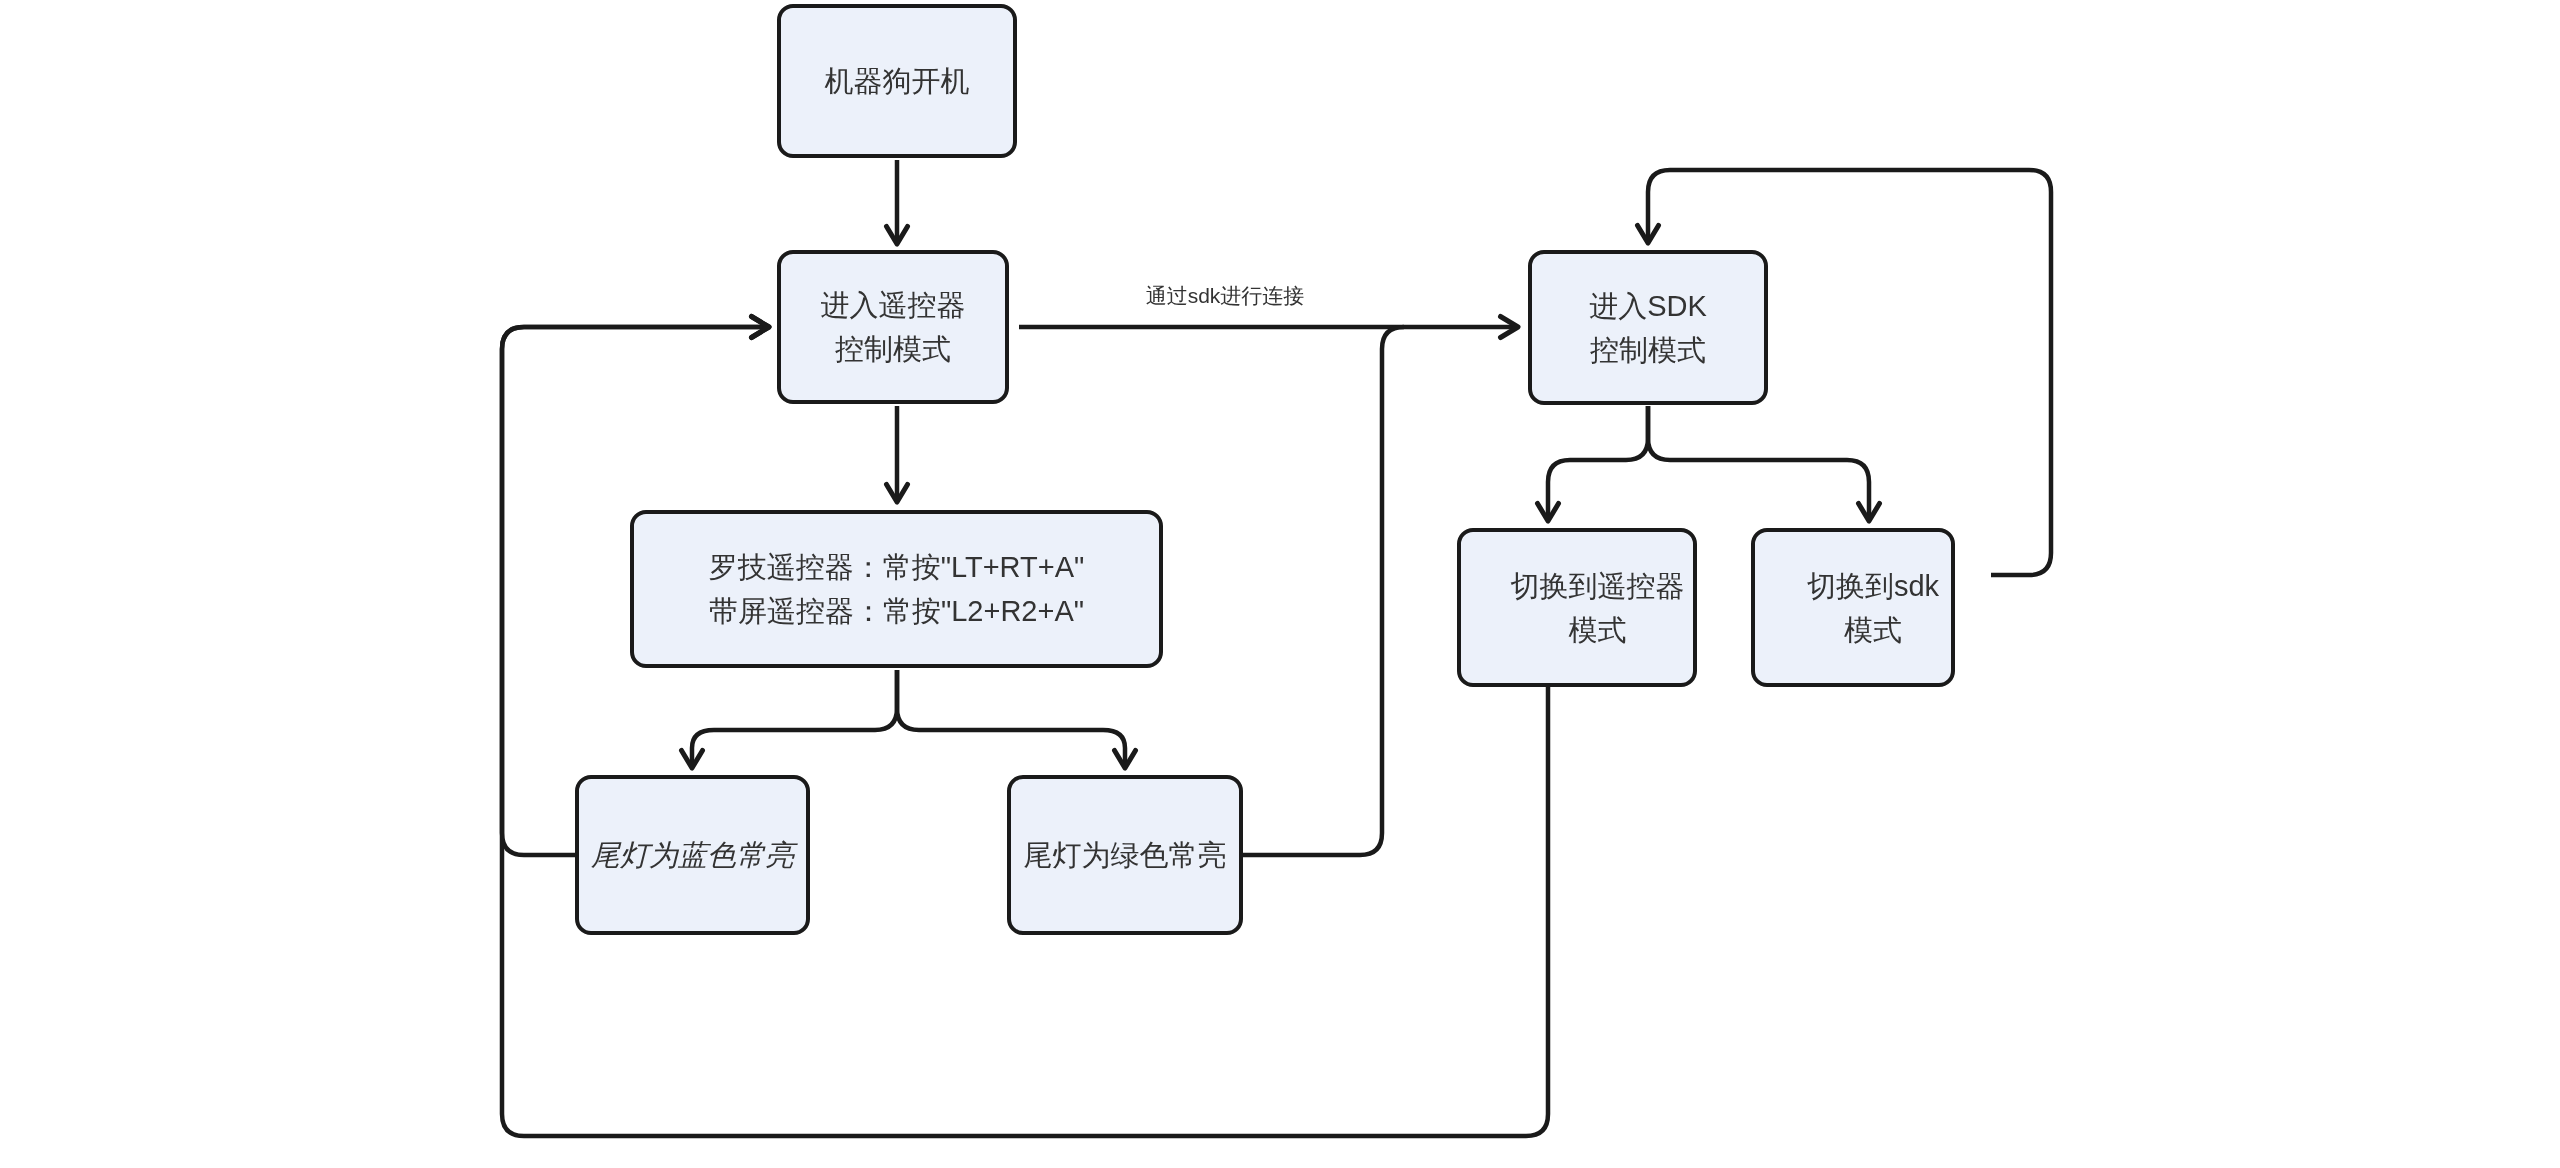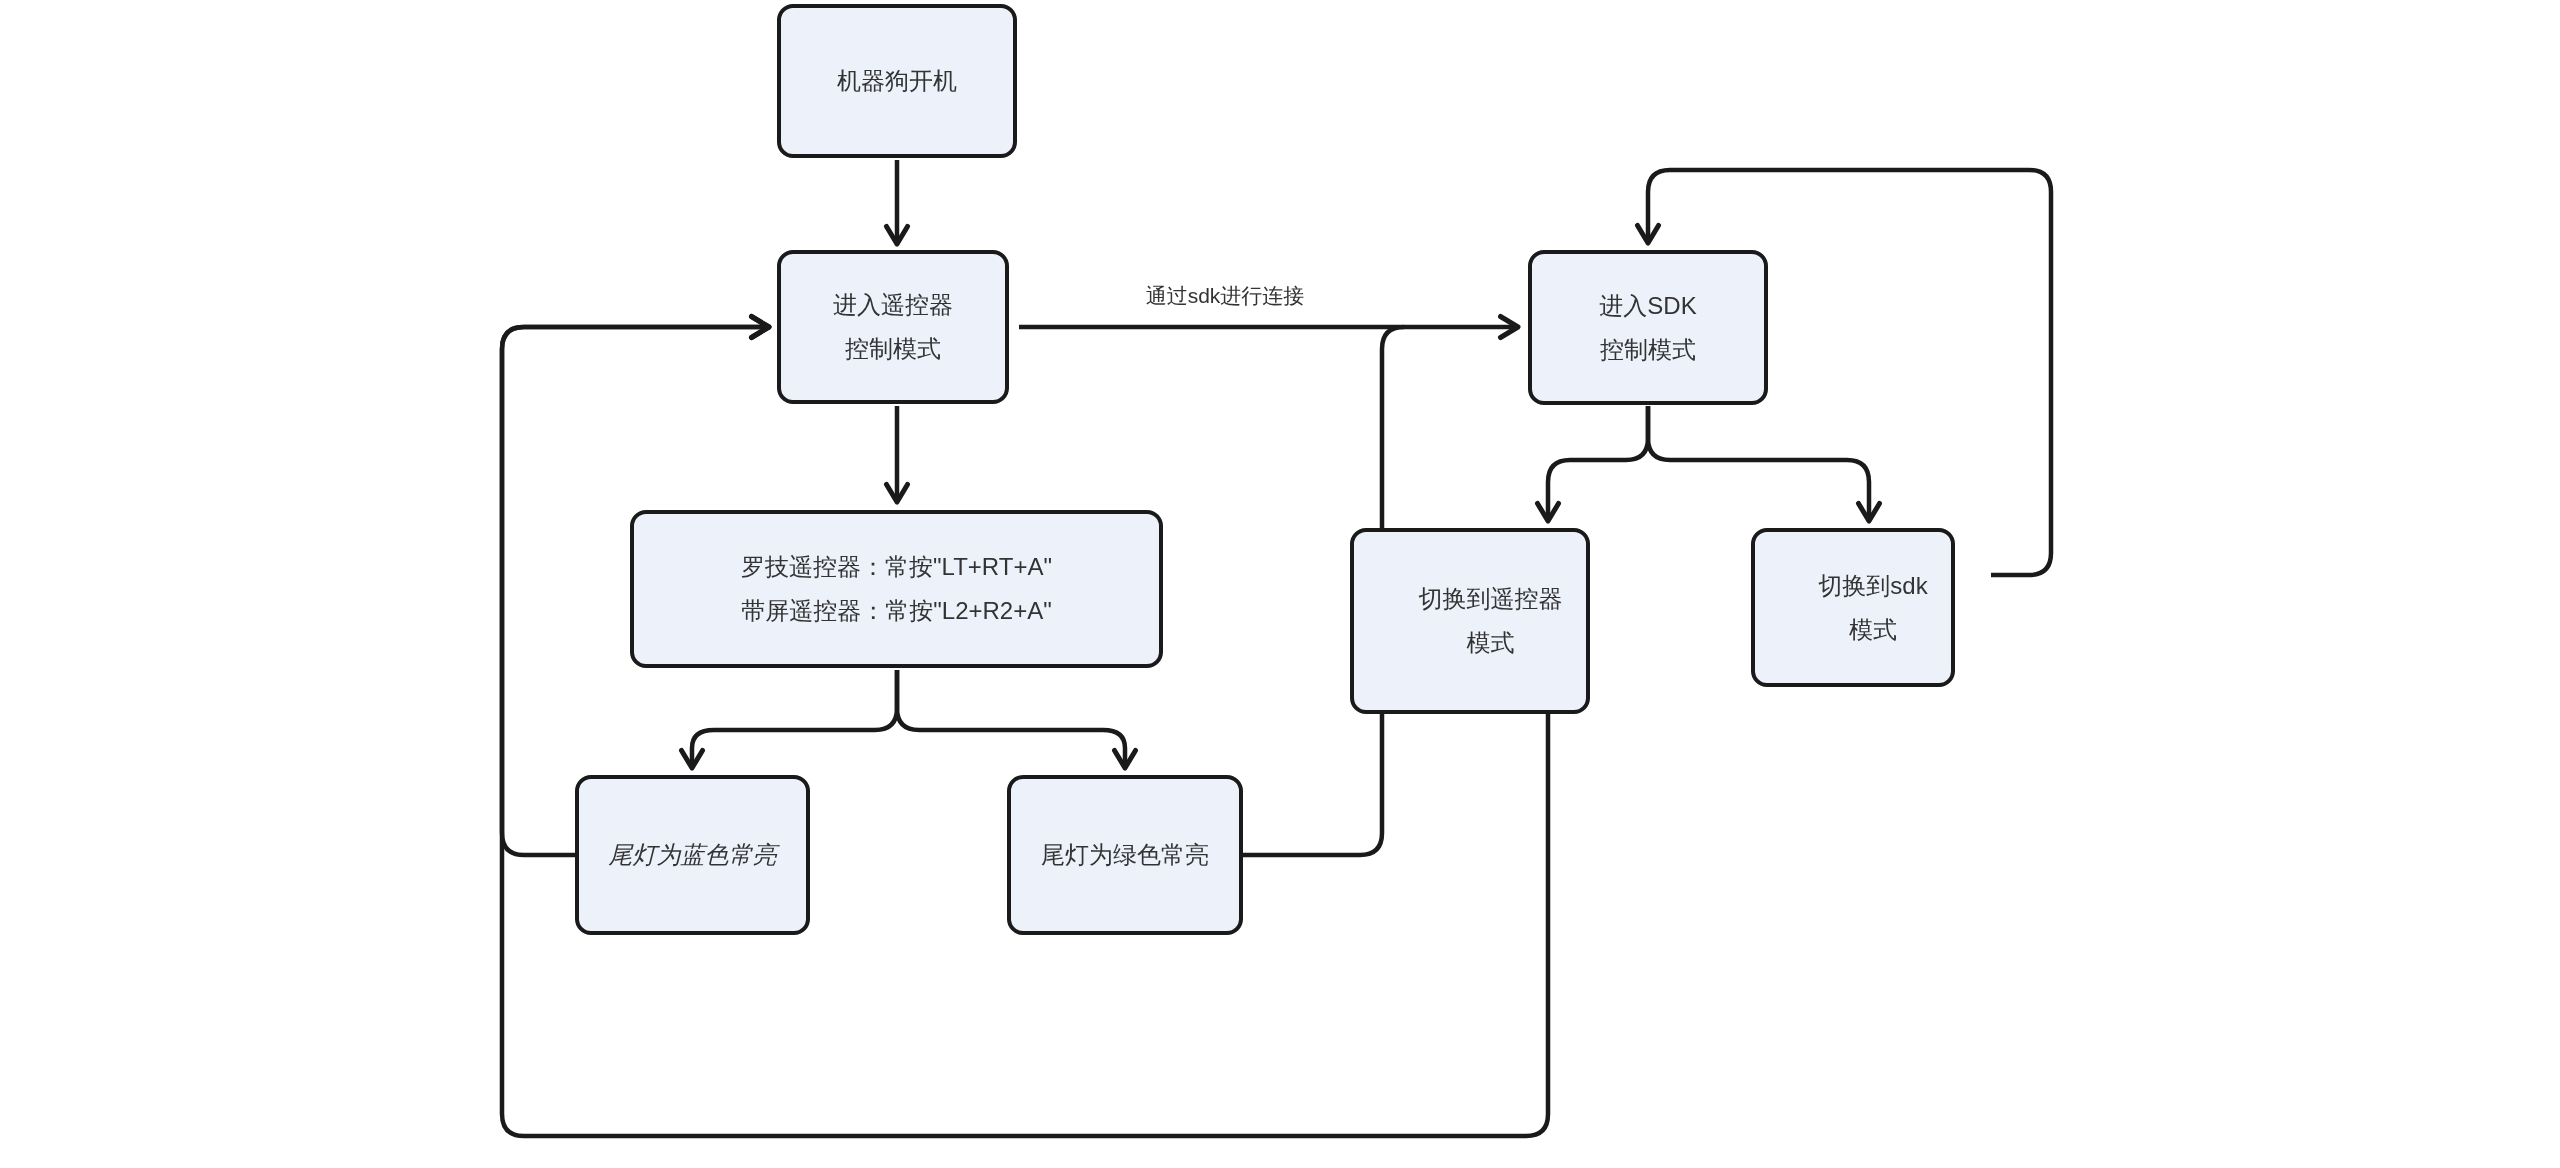--- a/index.html
+++ b/index.html
@@ -31,31 +31,31 @@
     position: absolute;
     box-sizing: border-box;
     background: #ECF1FA;
     border: 4px solid #1a1a1a;
     border-radius: 16px;
     display: flex;
     align-items: center;
     justify-content: center;
     text-align: center;
     color: #333333;
-    font-size: 24px;
+    font-size: 29px;
     line-height: 44px;
     white-space: pre-line;
   }
   .node-power-on      { left: 777px;  top: 4px;   width: 240px; height: 154px; }
   .node-remote-mode   { left: 777px;  top: 250px; width: 232px; height: 154px; }
   .node-sdk-mode      { left: 1528px; top: 250px; width: 240px; height: 155px; }
   .node-remote-buttons{ left: 630px;  top: 510px; width: 533px; height: 158px; }
   .node-tail-blue     { left: 575px;  top: 775px; width: 235px; height: 160px; font-style: italic; }
   .node-tail-green    { left: 1007px; top: 775px; width: 236px; height: 160px; }
-  .node-switch-remote { left: 1350px; top: 528px; width: 240px; height: 186px; padding-left: 41px; }
+  .node-switch-remote { left: 1457px; top: 528px; width: 240px; height: 159px; padding-left: 41px; }
   .node-switch-sdk    { left: 1751px; top: 528px; width: 204px; height: 159px; padding-left: 40px; }
   .edge-label {
     position: absolute;
     left: 1225px;
     top: 314px;
     transform: translate(-50%, -100%);
     color: #333333;
     font-size: 21px;
     line-height: 36px;
     white-space: nowrap;

